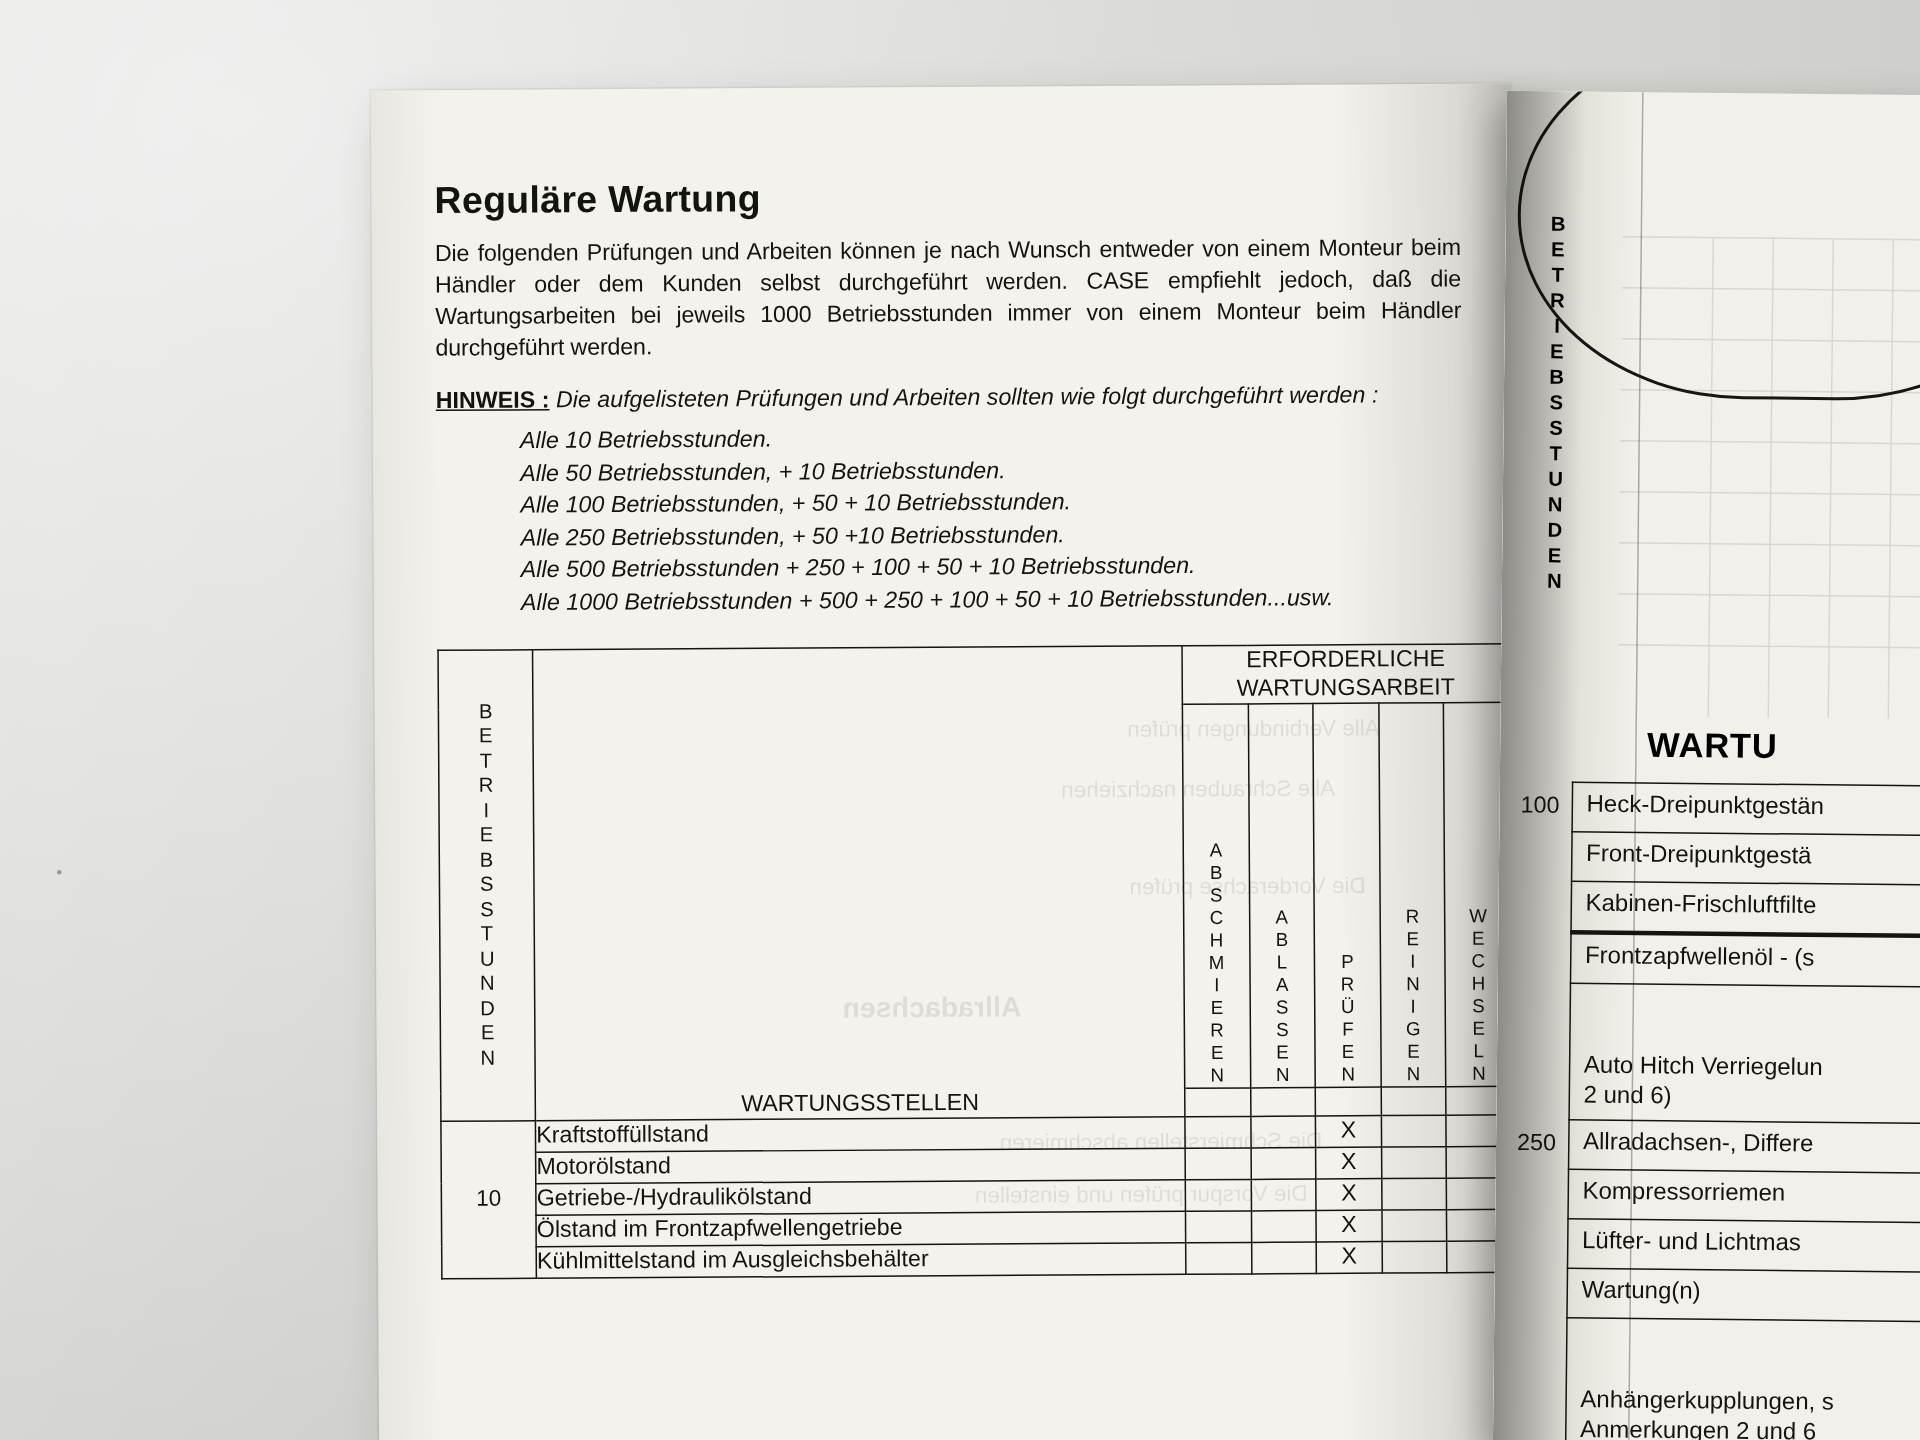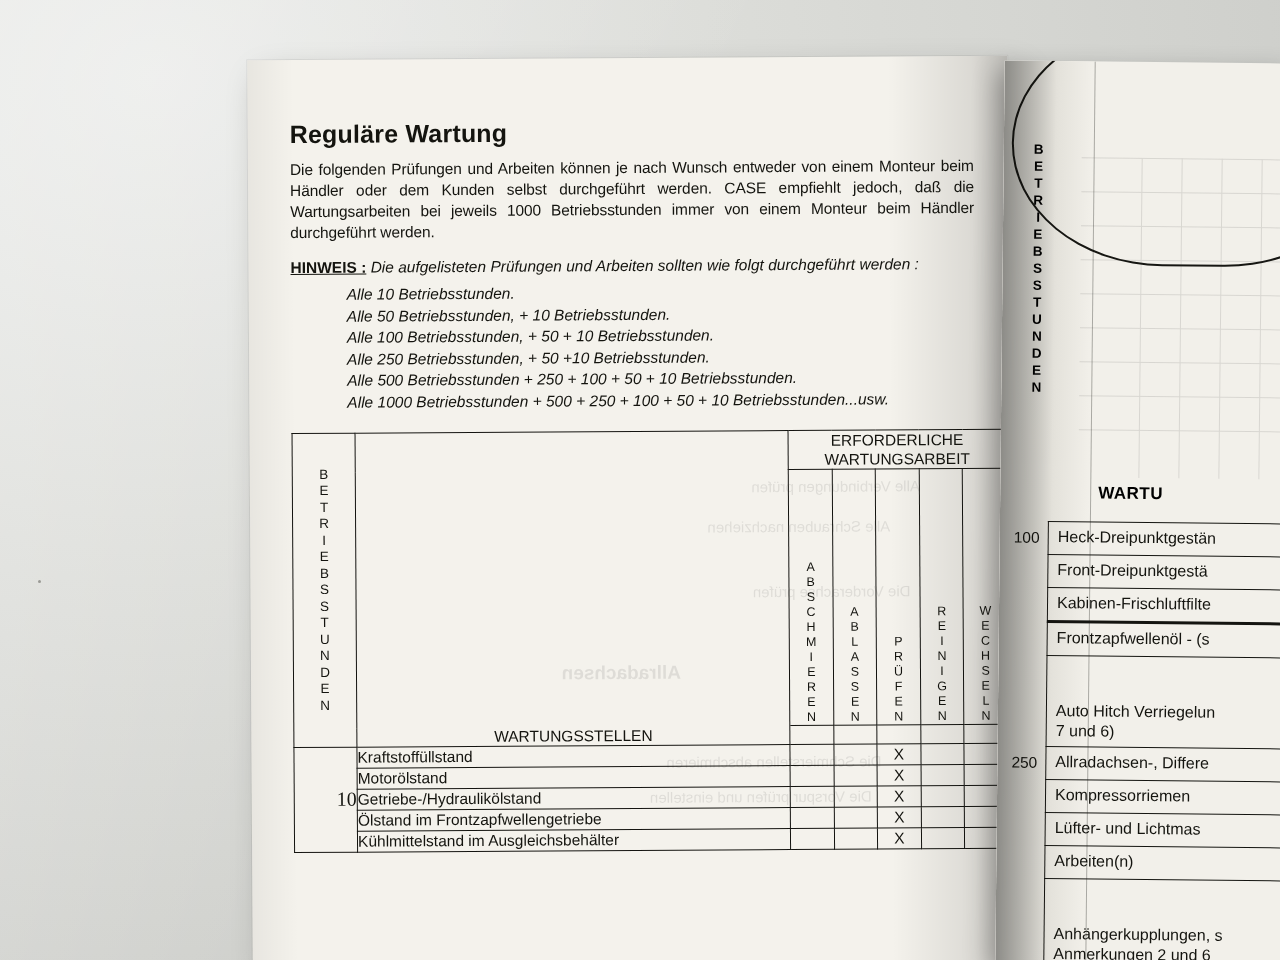--- a/index.html
+++ b/index.html
@@ -107,21 +107,21 @@
   }
   .op-letters span{display:block;}
   .wartungsstellen{
     text-align:center;font-weight:bold;font-size:15.5px;
     vertical-align:bottom;padding-bottom:7px;height:100%;
   }
   .item-cell{
     font-size:15.5px;padding:5px 6px 5px 8px;height:20px;
   }
   .hours-cell{
-    text-align:right;font-size:20px;vertical-align:middle;font-family:Liberation Serif, serif;
+    text-align:center;font-size:15px;vertical-align:middle;
   }
   .x-cell{text-align:center;font-size:15.5px;}
 
   
   .page-right{
     position:absolute;
     left:1000px;top:62px;width:292px;height:900px;
     background:#f2f0ea;
     box-shadow: -6px 10px 26px rgba(0,0,0,.30);
     transform: rotate(0.6deg);
@@ -144,21 +144,21 @@
     background:transparent;
   }
   .rt-content{position:absolute;left:8px;top:0;right:0;bottom:0;}
 
   .rt-vert{
     position:absolute;left:16px;top:80px;width:22px;
     font-size:13.5px;line-height:17px;font-weight:bold;text-align:center;
   }
   .rt-vert span{display:block;}
   .rt-title{
-    position:absolute;left:90px;top:422px;font-size:17px;font-weight:bold;
+    position:absolute;left:90px;top:422px;font-size:23px;font-weight:bold;
     letter-spacing:.5px;
   }
   .rt-rows{position:absolute;left:40px;top:460px;right:0;}
   .rt-row{
     border-top:1.6px solid #141410;
     font-size:16px;line-height:20px;
     padding:5px 4px 5px 10px;
     position:relative;min-height:22px;
     color:#14140f;
   }
@@ -407,37 +407,37 @@
         <span class="hr"></span>
         <span>Kabinen-Frischluftfilte</span>
       </div>
       <div class="rt-row thick">
         <span class="hr"></span>
         <span>Frontzapfwellenöl - (s</span>
       </div>
       <div class="rt-row" style="white-space:pre-line;">
         <span class="hr"></span>
         <span>Auto Hitch Verriegelun
-7 und 6)</span>
+2 und 6)</span>
       </div>
       <div class="rt-row">
         <span class="hr">250</span>
         <span>Allradachsen-, Differe</span>
       </div>
       <div class="rt-row">
         <span class="hr"></span>
         <span>Kompressorriemen</span>
       </div>
       <div class="rt-row">
         <span class="hr"></span>
         <span>Lüfter- und Lichtmas</span>
       </div>
       <div class="rt-row">
         <span class="hr"></span>
-        <span>Arbeiten(n)</span>
+        <span>Wartung(n)</span>
       </div>
       <div class="rt-row" style="white-space:pre-line;">
         <span class="hr"></span>
         <span>Anhängerkupplungen, s
 Anmerkungen 2 und 6</span>
       </div>
     </div>
   </div>
 </div>
 

